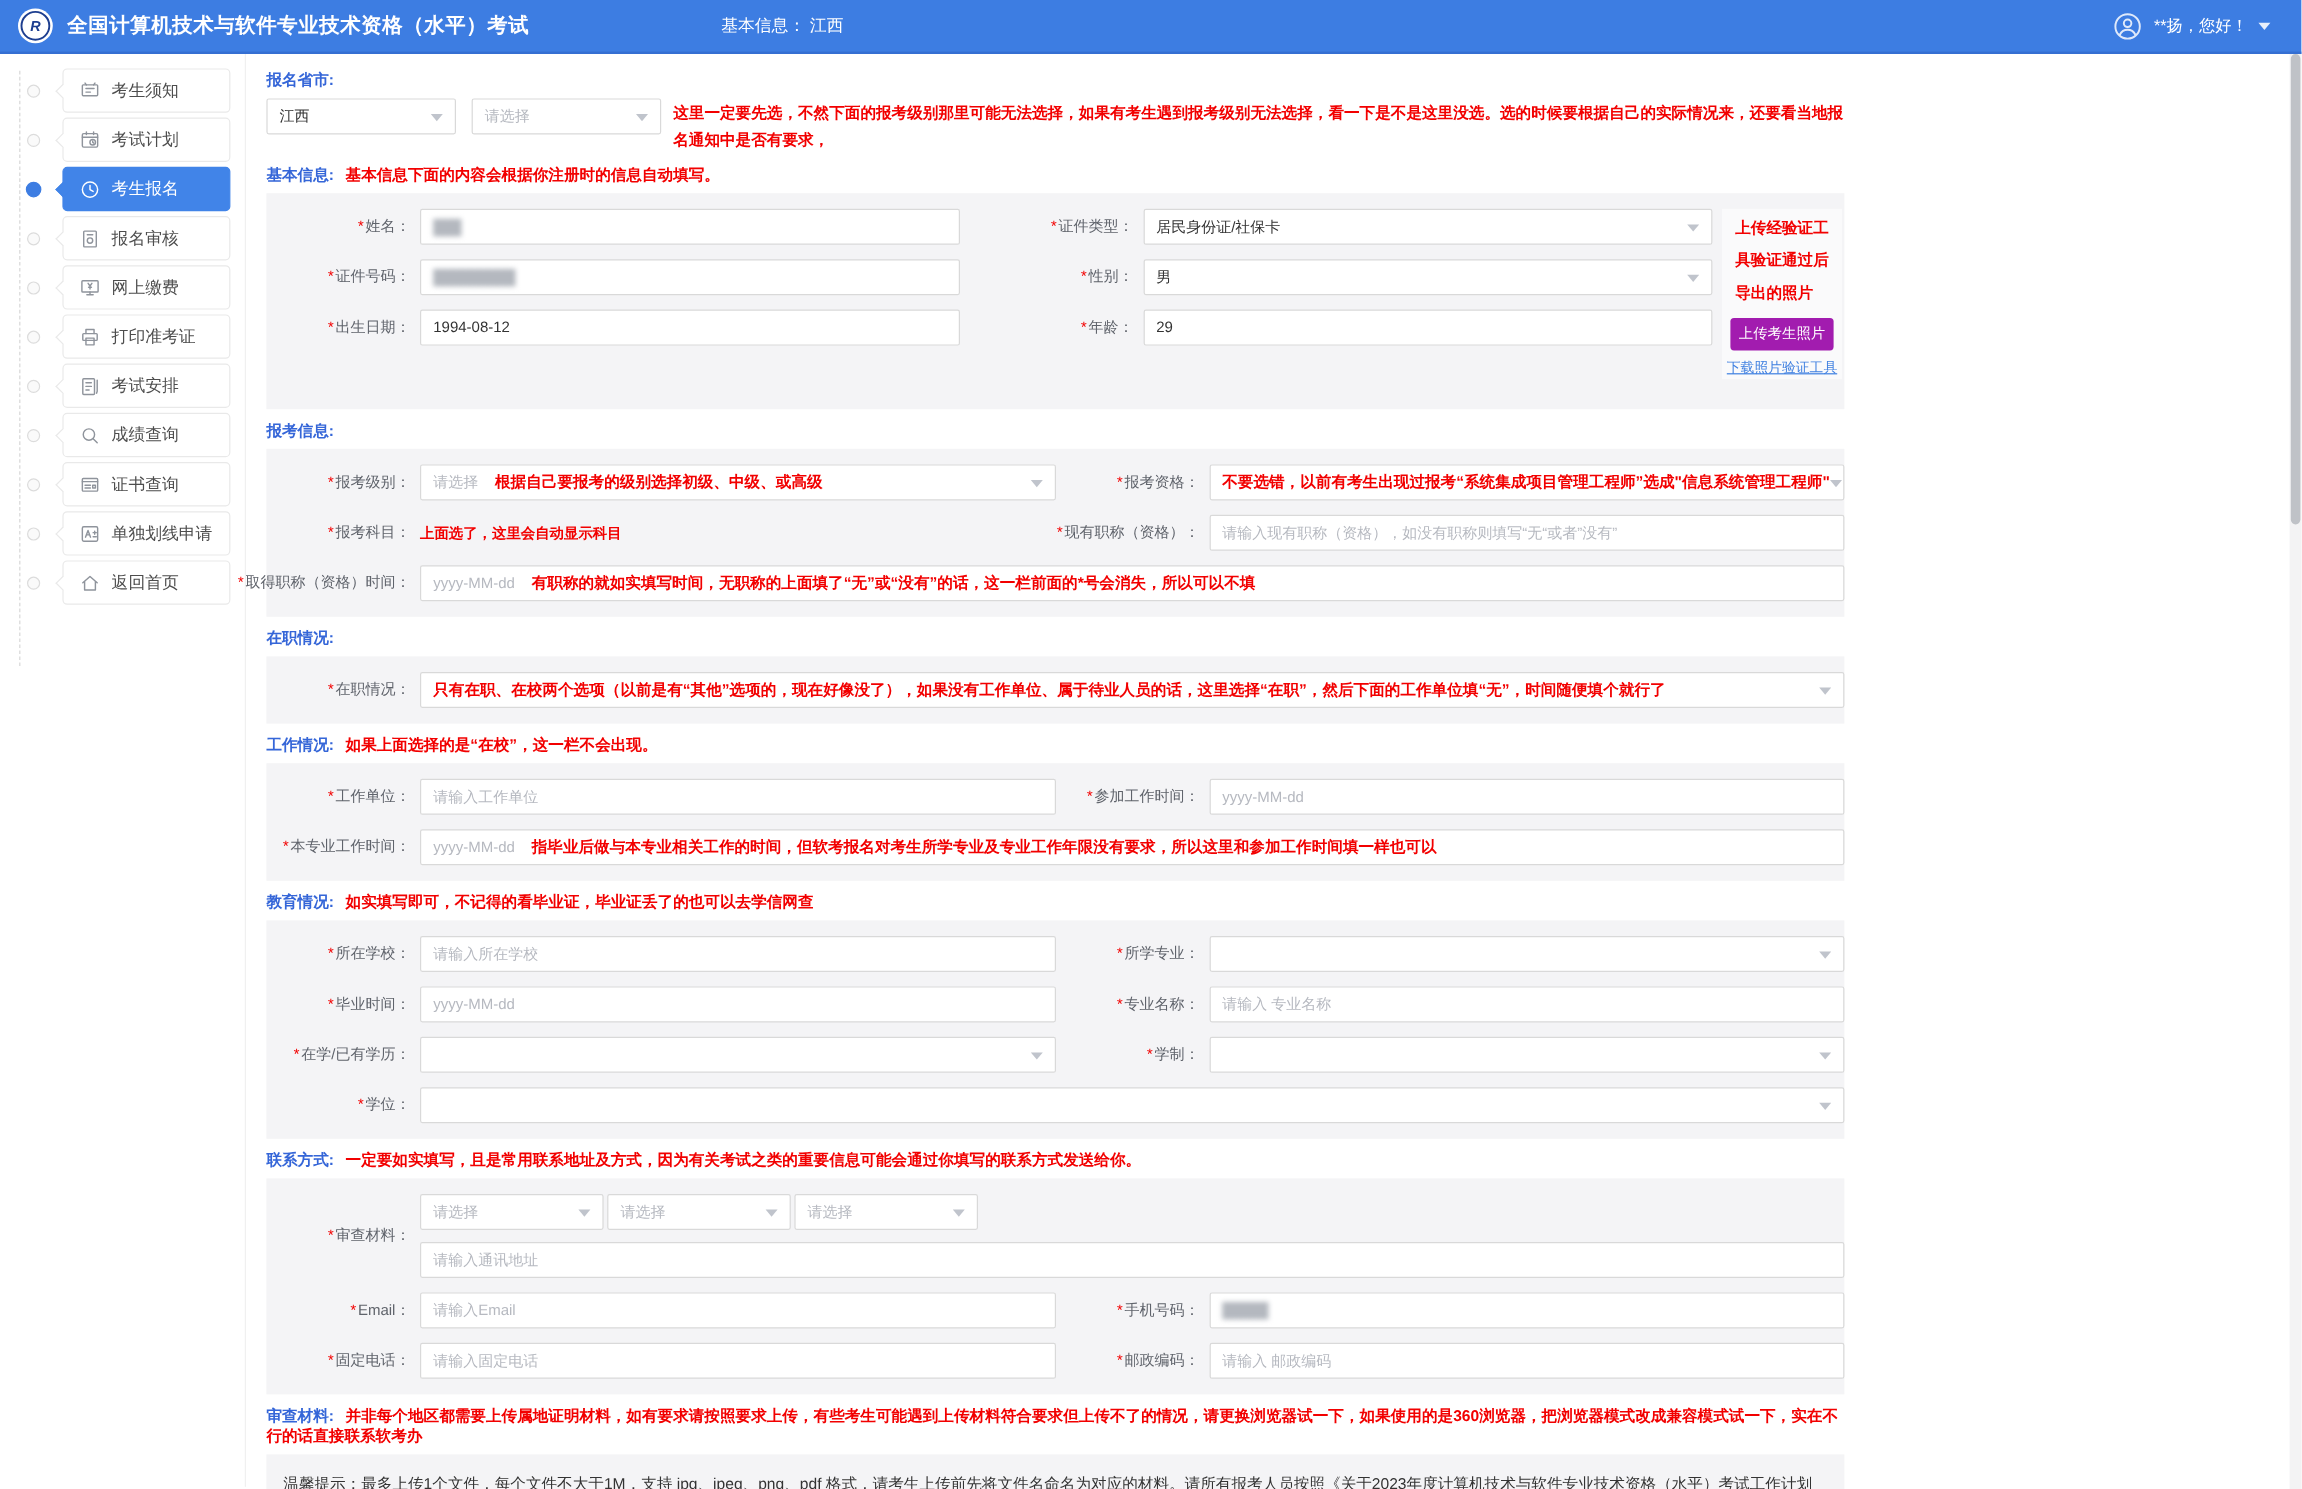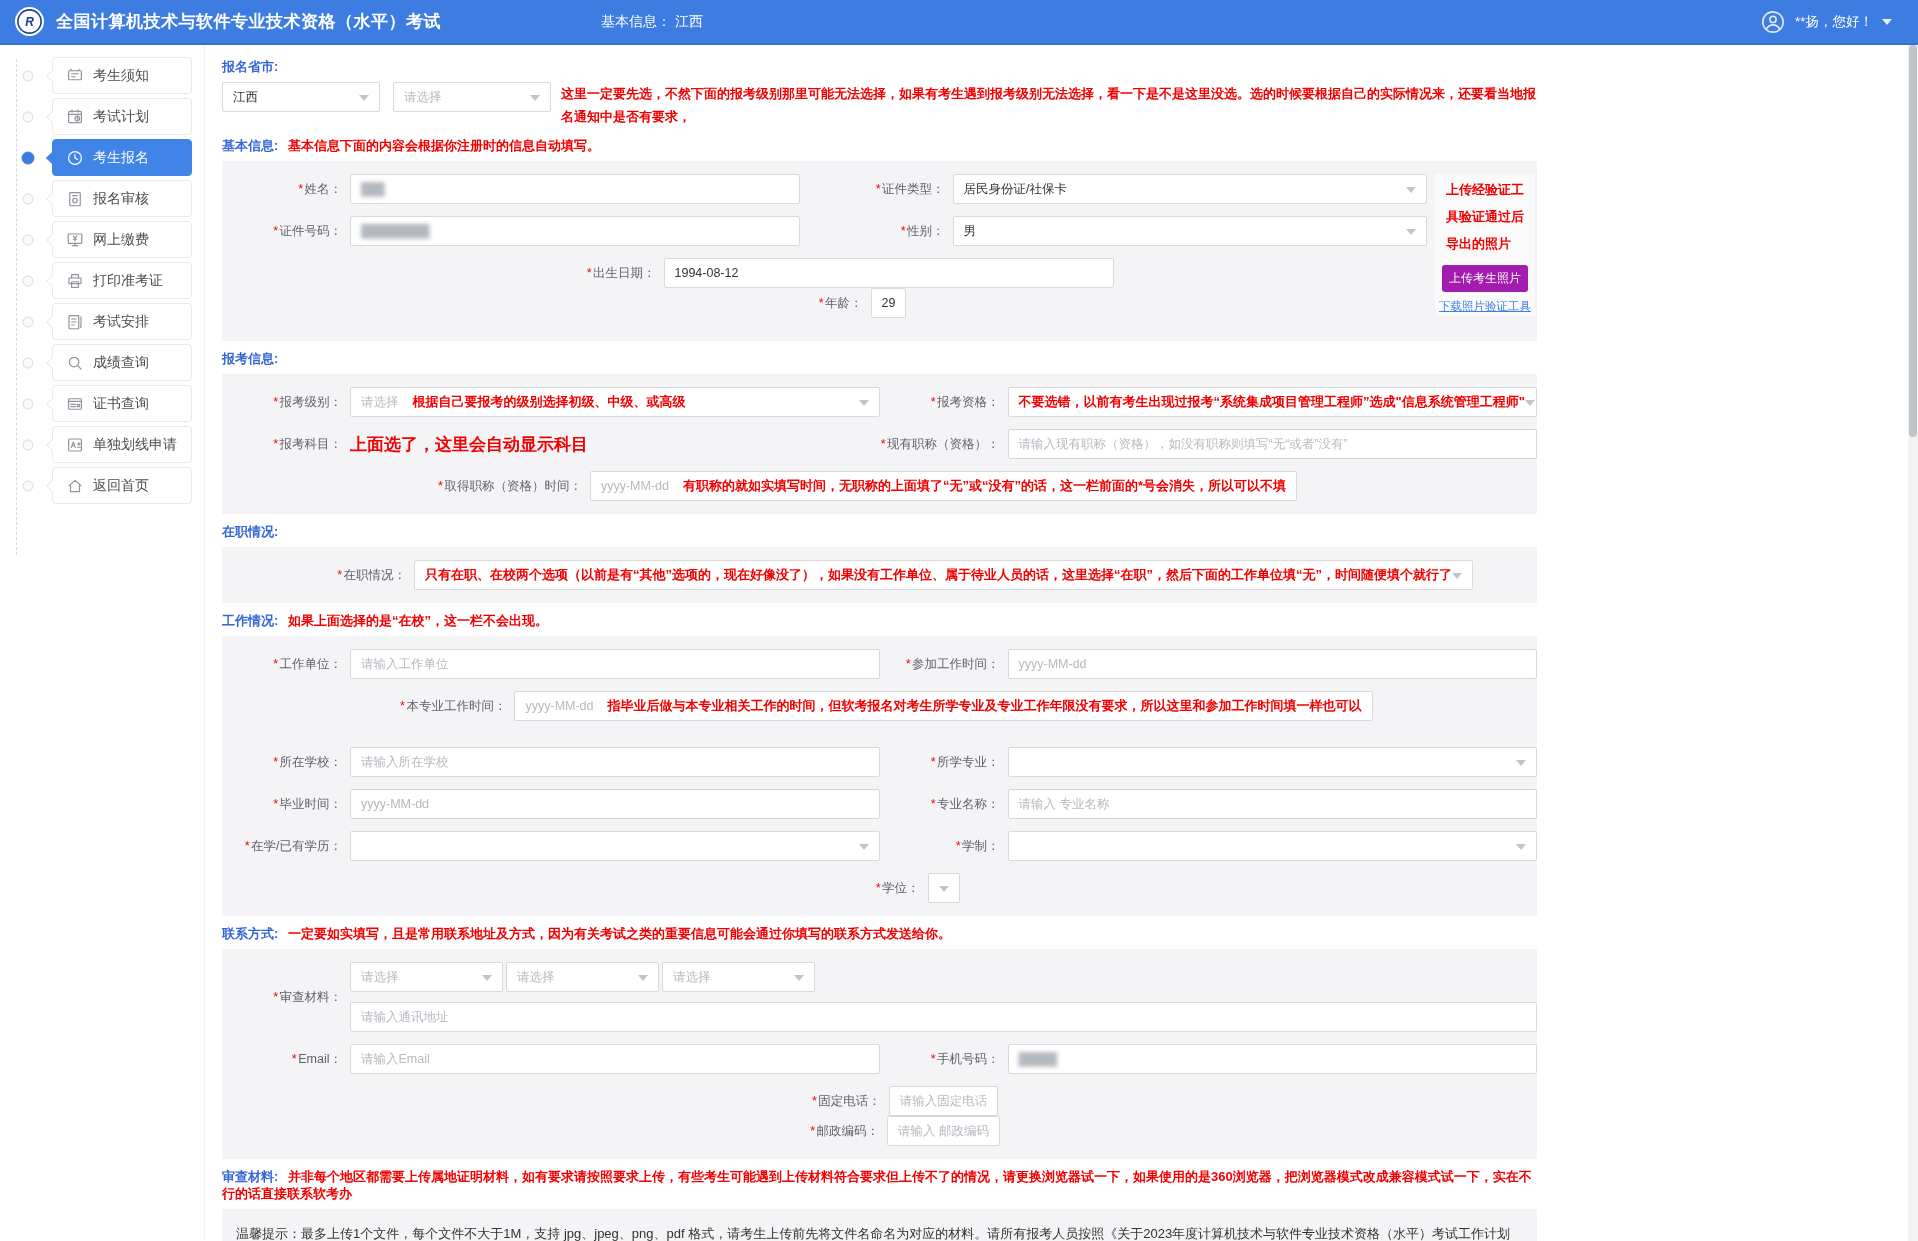--- a/index.html
+++ b/index.html
@@ -40,38 +40,38 @@
   .main { flex:1; padding:13px 0 0 17px; position:relative; }
   .content { width:1315px; }
 
   .sec { font-size:13px; margin:9px 0 7px; line-height:17px; }
   .sec .b { color:#3566d8; font-weight:bold; margin-right:6px; }
   .sec .r { color:#f20000; font-weight:bold; }
 
   .panel { background:#f4f4f6; padding:9px 0; }
   .frow { display:flex; align-items:center; margin:12px 0; }
   .frow:first-child { margin-top:4px; }
-  .frow:last-child { margin-bottom:4px;flex-direction:column; }
+  .frow:last-child { margin-bottom:4px; }
   .cell { flex:1; display:flex; align-items:center; min-width:0; }
   .cell.half { flex:0 0 50%; }
   .flabel { flex:0 0 128px; position:relative; height:30px; }
   .flabel > span { position:absolute; right:8px; top:50%; transform:translateY(-50%);
     white-space:nowrap; font-size:12.5px; color:#5f636b; }
   .star { color:#f20000; margin-right:2px; }
   .control { height:30px; background:#fff; border:1px solid #d9d9d9; border-radius:2px;
     display:flex; align-items:center; padding:0 10px; font-size:12.5px; color:#333;
     white-space:nowrap; overflow:hidden; }
   .grow { flex:1; min-width:0; }
   .ph { color:#b6b9c0; }
   .val { color:#333; }
   .rnote { color:#f20000; font-weight:bold; font-size:13px; margin-left:14px; }
   .caret { margin-left:auto; flex:0 0 auto; width:0; height:0;
     border:5px solid transparent; border-top:6px solid #c0c4cc; transform:translateY(3px); }
   .mask { color:#b4b8bf; filter:blur(2px); letter-spacing:-1px; font-size:12px; }
-  .noctl { font-size:17px; color:#f20000; font-weight:bold; }
+  .noctl { font-size:12px; color:#f20000; font-weight:bold; }
 
   
   .prov-row { display:flex; align-items:flex-start; margin:6px 0 2px; }
   .prov-row .control { width:158px; flex:0 0 auto; }
   .prov-row .control + .control { margin-left:13px; }
   .prov-note { margin-left:10px; font-size:13px; font-weight:bold; color:#f20000; line-height:23px; }
 
   
   .basic-wrap { display:flex; }
   .basic-grid { flex:1; min-width:0; }
@@ -441,20 +441,24 @@
                 <span><i class="star">*</i><span>本专业工作时间：</span></span>
               </div>
           <div class="control grow">
             <span class="ph">yyyy-MM-dd</span>
             <span class="rnote">指毕业后做与本专业相关工作的时间，但软考报名对考生所学专业及专业工作年限没有要求，所以这里和参加工作时间填一样也可以</span>
           </div>
         </div>
       </div>
     </div>
 
+    <div class="sec">
+      <span class="b">教育情况:</span>
+      <span class="r">如实填写即可，不记得的看毕业证，毕业证丢了的也可以去学信网查</span>
+    </div>
     <div class="panel">
       <div class="frow">
         <div class="cell half">
           <div class="flabel">
                 <span><i class="star">*</i><span>所在学校：</span></span>
               </div>
           <div class="control grow">
             <span class="ph">请输入所在学校</span>
           </div>
         </div>

